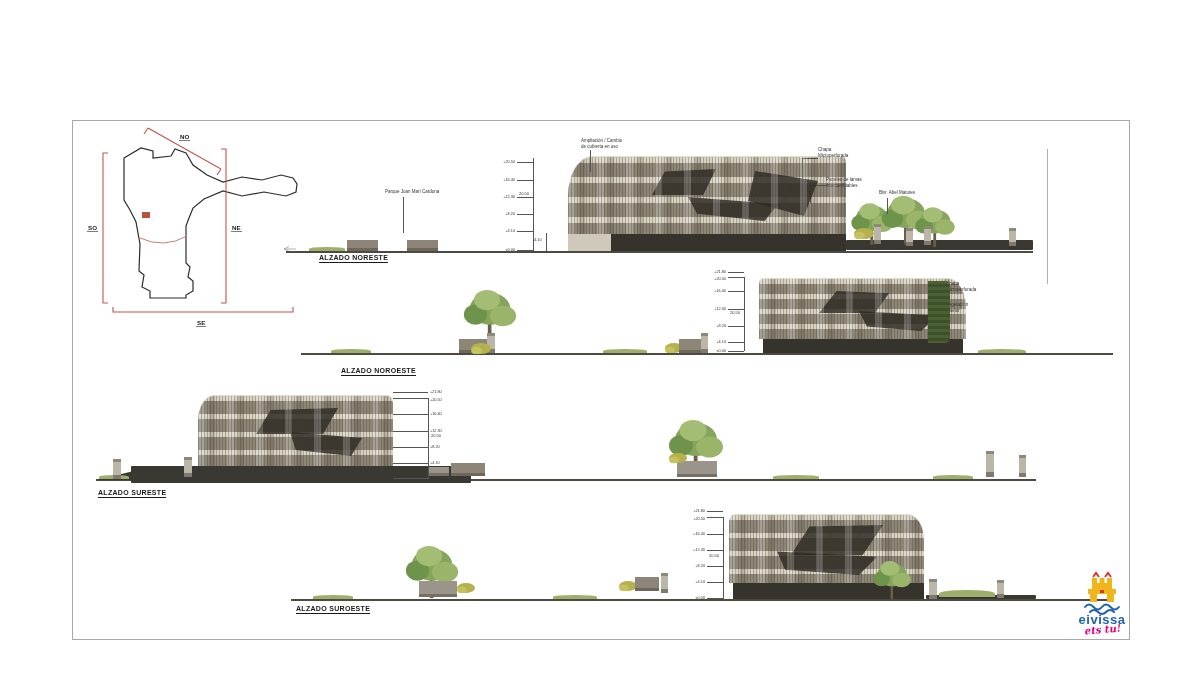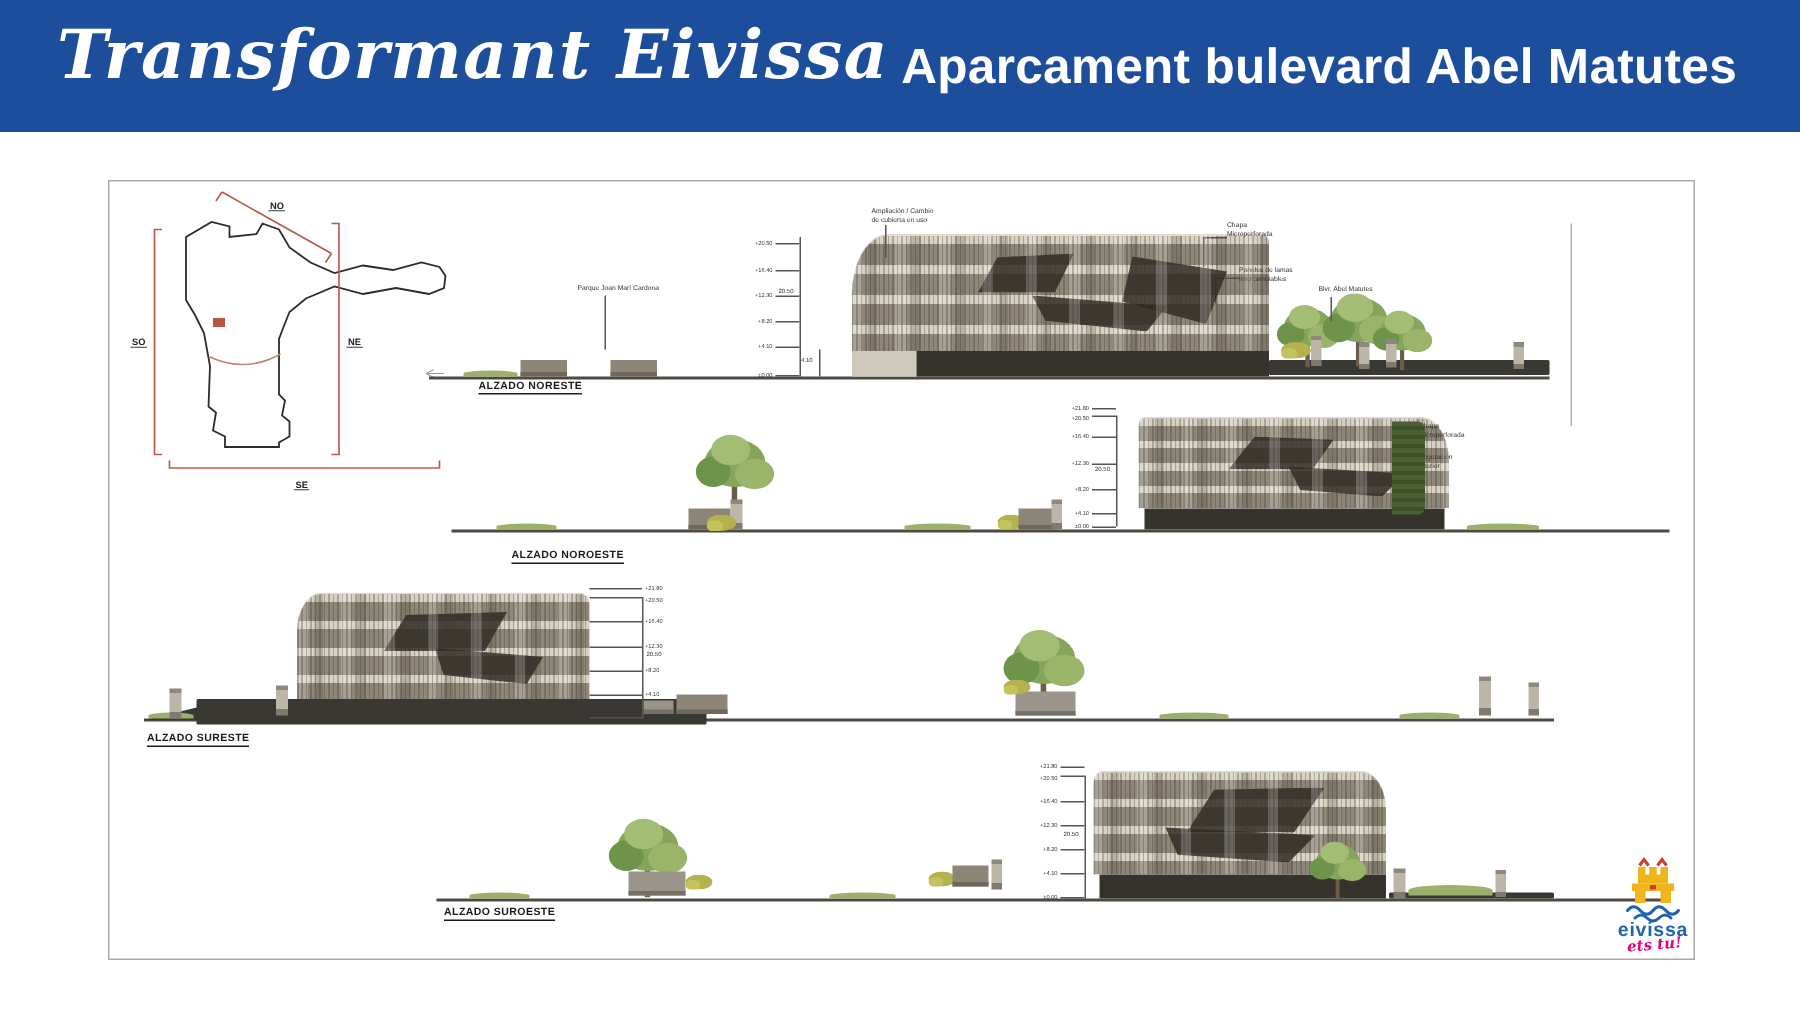--- a/index.html
+++ b/index.html
@@ -47,24 +47,20 @@
   .elabel{position:absolute;font-size:7px;font-weight:bold;color:#1a1a1a;letter-spacing:.3px;
           border-bottom:1px solid #1a1a1a;padding-bottom:1px;white-space:nowrap;}
   
   .citylogo{position:absolute;left:1000px;top:450px;}
 </style>
 </head>
 <body>
 
 <div class="page">
 
-  <header class="hdr">
-    <div class="brand">Transformant Eivissa</div>
-    <div class="title">Aparcament bulevard Abel Matutes</div>
-  </header>
 
   <svg width="0" height="0" style="position:absolute">
     <defs>
       <g id="tree">
         <rect x="18.5" y="22" width="2.5" height="16" fill="#6b5d49"></rect>
         <ellipse cx="20" cy="15" rx="14" ry="11" fill="#86a55c"></ellipse>
         <ellipse cx="10" cy="19" rx="8" ry="7" fill="#6e944c"></ellipse>
         <ellipse cx="29" cy="20" rx="9" ry="7" fill="#9ab46a"></ellipse>
         <ellipse cx="18" cy="9" rx="9" ry="7" fill="#a3bd74"></ellipse>
       </g>

